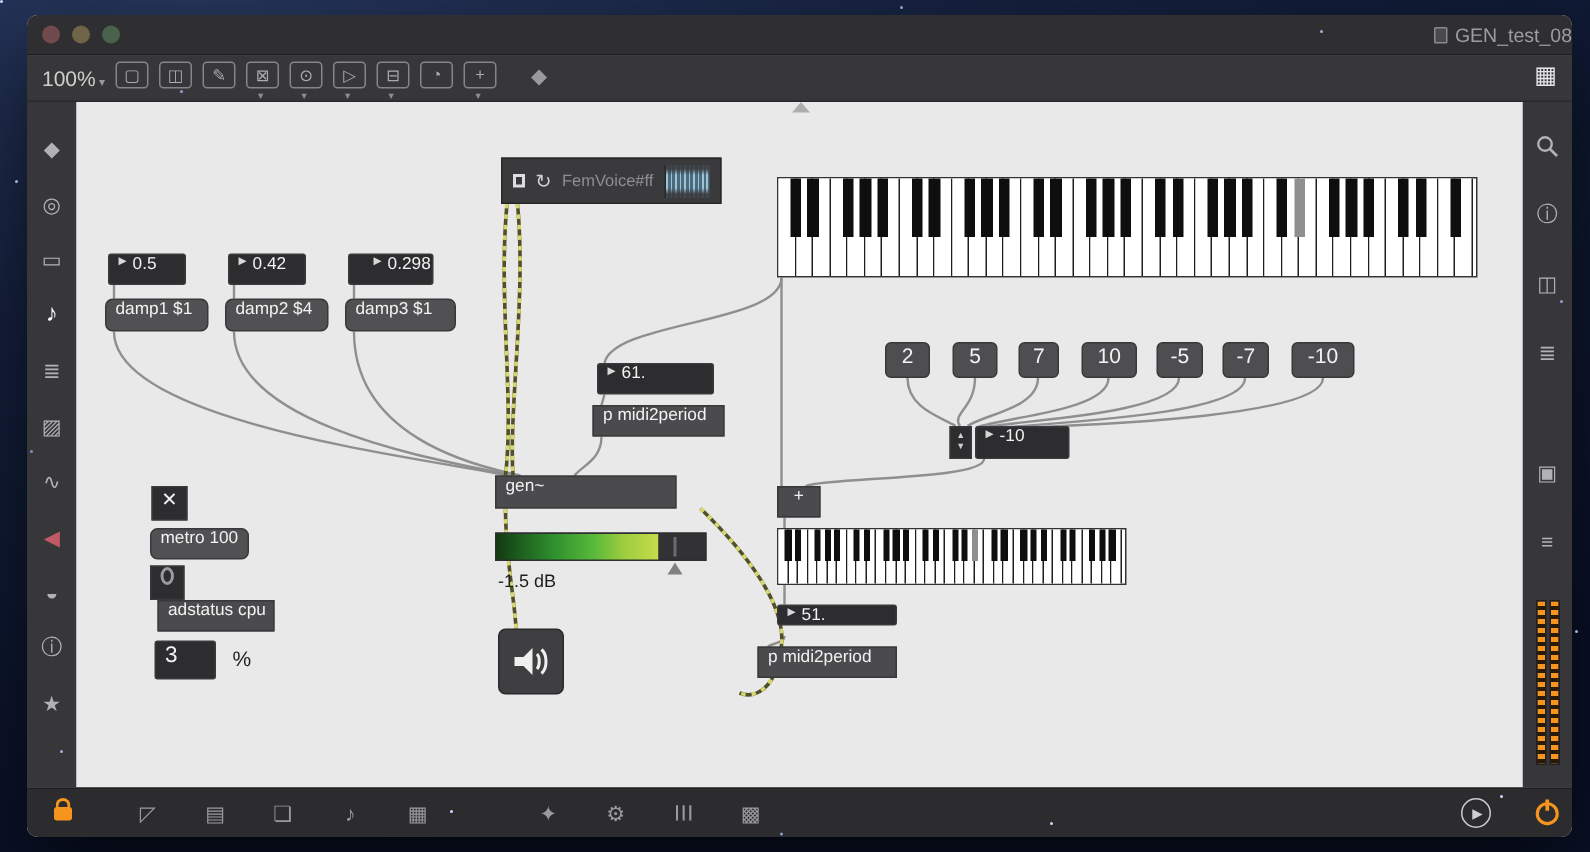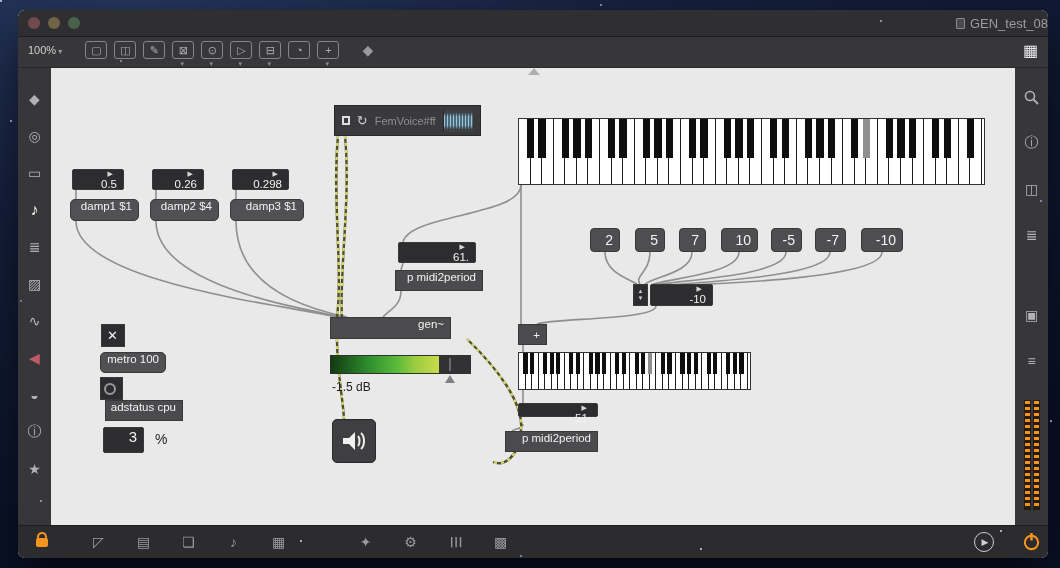--- a/index.html
+++ b/index.html
@@ -14,21 +14,21 @@
     overflow:hidden; background:#e9e9e9; box-shadow:0 24px 60px rgba(0,0,0,.65); display:flex; flex-direction:column; }
   
   .titlebar { flex:0 0 27px; background:#2f2f31; border-bottom:1px solid #1c1c1e; display:flex; align-items:center; position:relative; }
   .lights { display:flex; gap:8px; margin-left:10px; z-index:2; }
   .light { width:12px; height:12px; border-radius:50%; }
   .lr { background:#714a4d; } .ly { background:#6f6448; } .lg { background:#48624c; }
   .title { position:absolute; left:0; right:0; text-align:right; color:#9d9d9f; font-size:13px; }
   .doc-ic { display:inline-block; width:9px; height:11px; border:1px solid #8a8a8c; border-radius:1px; margin-right:5px; vertical-align:-1px; background:#4a4a4c; }
   
   .toolbar { flex:0 0 31px; background:#373739; border-bottom:1px solid #2a2a2c; display:flex; align-items:flex-start; gap:7px; padding:4px 10px 0 10px; }
-  .zoom { color:#cfcfcf; font-size:11px; margin-right:16px; margin-top:3px; white-space:nowrap; }
+  .zoom { color:#cfcfcf; font-size:14px; margin-right:0; margin-top:3px; white-space:nowrap; }
   .zoom::after { content:" ▾"; font-size:8px; color:#9a9a9c; }
   .tbicon { width:22px; height:18px; border:1px solid #85858a; border-radius:3px; color:#ababaf; font-size:11px;
     display:flex; align-items:center; justify-content:center; position:relative; }
   .tbicon.drop::after { content:"▾"; position:absolute; left:7px; bottom:-10px; font-size:7px; color:#8f8f92; }
   .bucket { border:none; width:auto; font-size:14px; margin-left:16px; color:#9a9a9e; }
   .tb-grid { margin-left:auto; color:#e4e4e6; font-size:16px; border:none; width:auto; }
   
   .main { flex:1; display:flex; min-height:0; }
   .siderail { flex:0 0 33px; background:#373739; display:flex; flex-direction:column; align-items:center; }
   .rail-icon { color:#b2b2b5; font-size:14px; height:37px; width:100%; display:flex; align-items:center; justify-content:center; }
@@ -39,22 +39,22 @@
   .siderail-right .rail-icon:first-child { margin-top:6px; }
   .rail-gap { margin-top:34px !important; }
   .vmeter { display:flex; gap:2px; margin-top:16px; }
   .vmeter .col { width:7px; height:110px; border:1px solid #1f1f21;
     background: repeating-linear-gradient(180deg, #f7941e 0 3px, #2a1a05 3px 6px); }
   
   .canvas { flex:1; position:relative; background:#e9e9e9; overflow:hidden; }
   .cords { position:absolute; inset:0; width:100%; height:100%; }
   .canvas-caret { position:absolute; left:477px; top:0; width:0; height:0;
     border-left:6px solid transparent; border-right:6px solid transparent; border-bottom:7px solid #aeaeae; }
-  .box { position:absolute; background:#4b4b4e; color:#f2f2f2; font-size:11.5px; display:flex; align-items:flex-end;
-    padding:0 6px; border:1px solid #39393c; white-space:nowrap;flex-direction:column; }
+  .box { position:absolute; background:#4b4b4e; color:#f2f2f2; font-size:11.5px; display:flex; align-items:flex-start;
+    padding:0 6px; border:1px solid #39393c; white-space:nowrap; }
   .msg { border-radius:5px; background:#515154; }
   .num { background:#2d2d30; border-radius:2px; }
   .num .tri { color:#d8d8d8; font-size:7px; margin-right:4px; }
   .bignum { font-size:14px; border-radius:4px; justify-content:center; background:#4e4e51; }
   .comment { position:absolute; color:#1d1d1d; font-size:12px; white-space:nowrap; }
   .kslider { position:absolute; background:#fff; border:1px solid #333; }
   .wkey { position:absolute; top:0; bottom:0; background:#fff; border-right:1px solid #1e1e1e; }
   .bkey { position:absolute; top:0; background:#0e0e0e; z-index:2; }
   .bkey.hl { background:#8f8f8f; }
   .toggle { justify-content:center; font-size:13px; background:#2d2d30; }
@@ -186,21 +186,21 @@
           <span class="pb-label" data-name="sample-name-label">FemVoice#ff</span>
           <span class="wave" data-name="waveform-display"></span>
         </div>
 
         <div class="box num" style="left:21px;top:101px;width:52px;height:21px;" data-name="damp1-number-box">
           <span class="tri" data-name="number-triangle-icon">▶</span>
             <span>0.5</span>
           </div>
         <div class="box num" style="left:101px;top:101px;width:52px;height:21px;" data-name="damp2-number-box">
           <span class="tri" data-name="number-triangle-icon">▶</span>
-            <span>0.26</span>
+            <span>0.42</span>
           </div>
         <div class="box num" style="left:181px;top:101px;width:57px;height:21px;padding-left:16px;" data-name="damp3-number-box">
           <span class="tri" data-name="number-triangle-icon">▶</span>
             <span>0.298</span>
           </div>
 
         <div class="box msg" style="left:19px;top:131px;width:69px;height:22px;" data-name="damp1-message">damp1 $1</div>
         <div class="box msg" style="left:99px;top:131px;width:69px;height:22px;" data-name="damp2-message">damp2 $4</div>
         <div class="box msg" style="left:179px;top:131px;width:74px;height:22px;" data-name="damp3-message">damp3 $1</div>
 

